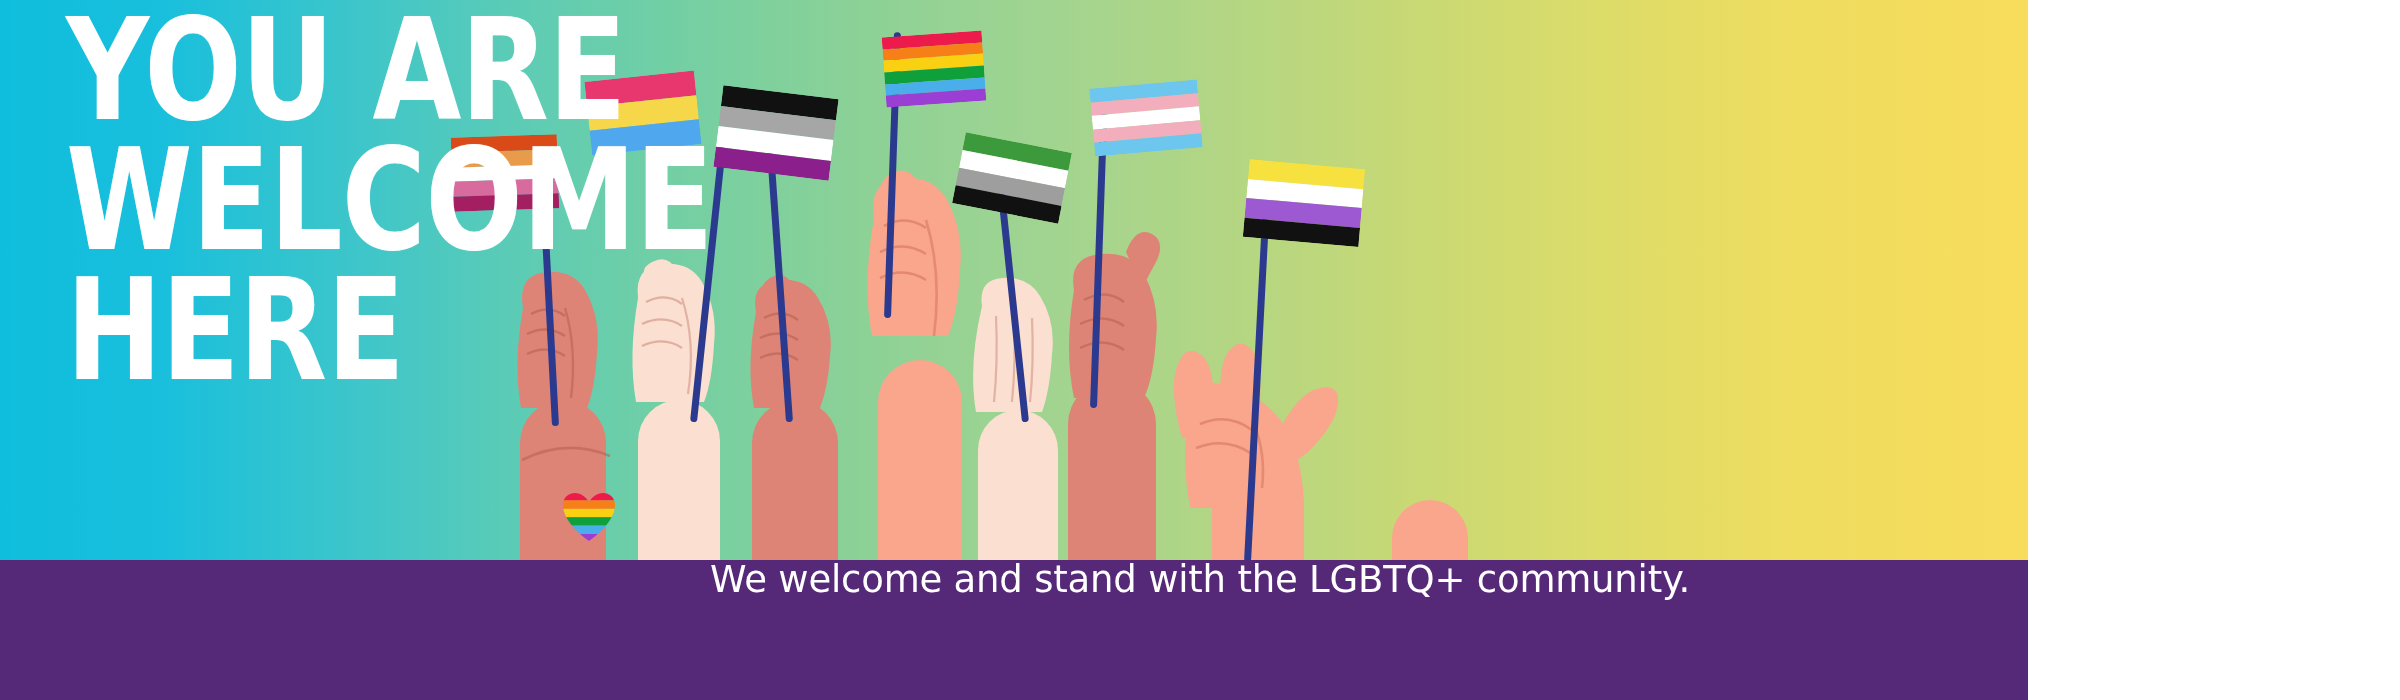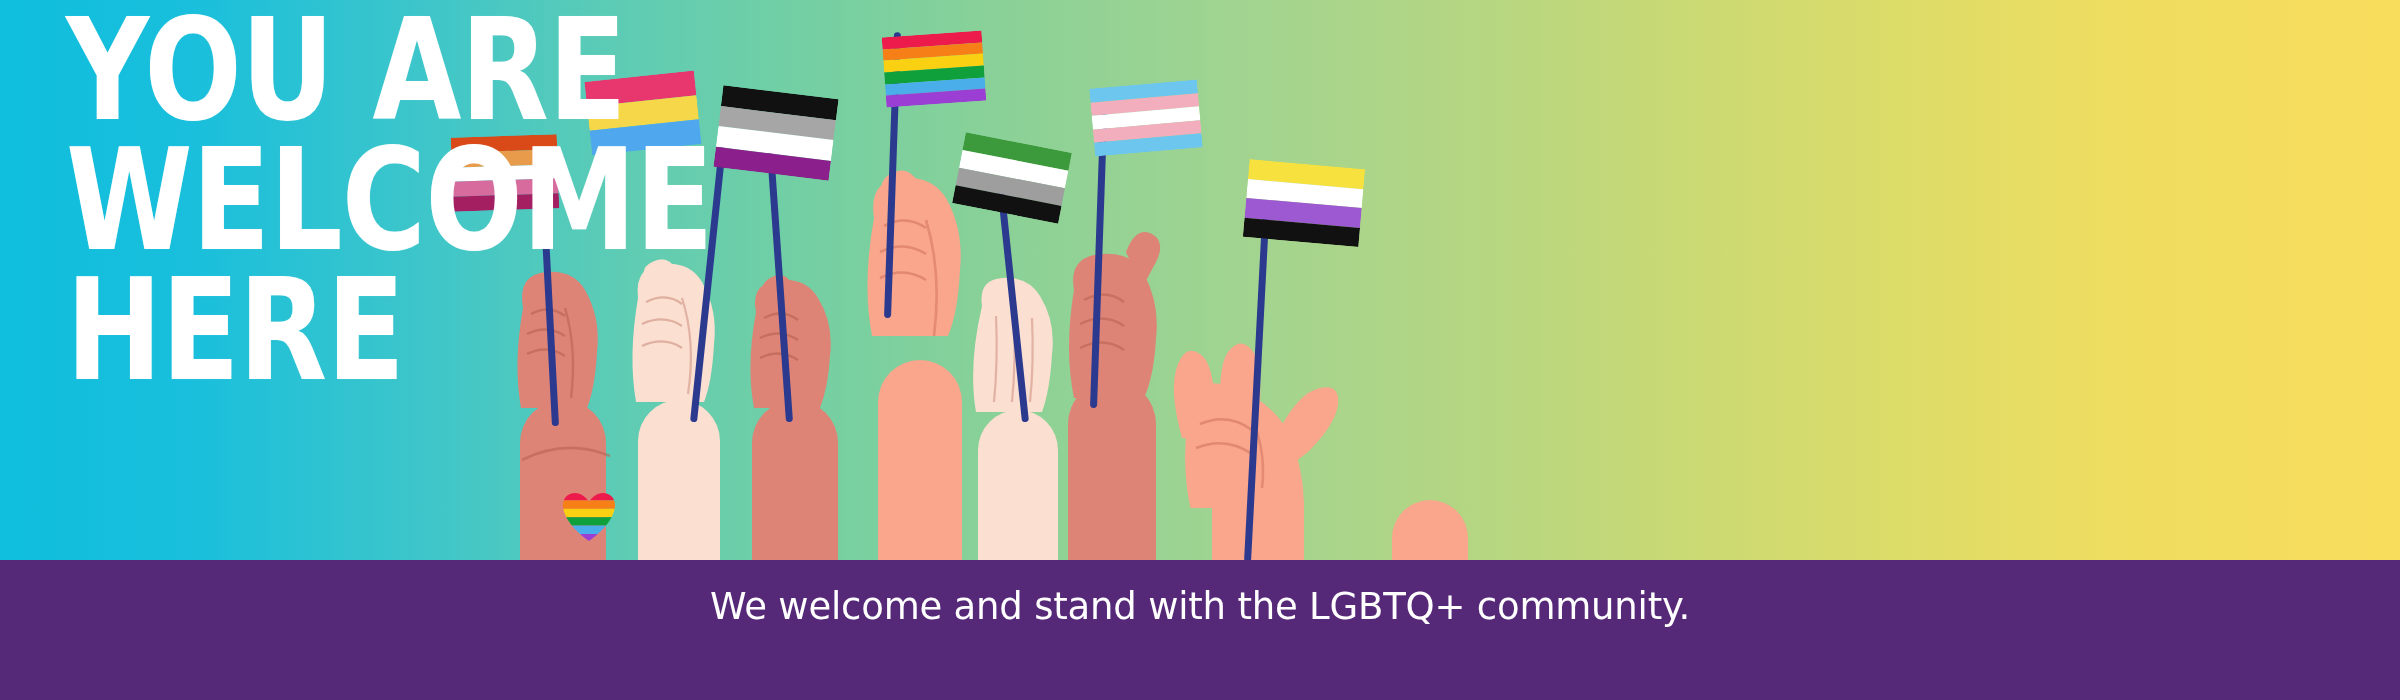--- a/index.html
+++ b/index.html
@@ -1,20 +1,20 @@
 <!DOCTYPE html>
 <html><head>
 <meta charset="utf-8">
 <title>You Are Welcome Here</title>
 <style>
   * { margin:0; padding:0; box-sizing:border-box; }
   html,body { width:2400px; height:700px; overflow:hidden; background:#fff; }
   body { font-family:"Liberation Sans", sans-serif; }
 
-  .banner { position:relative; width:2400px; height:700px; overflow:hidden; }
+  .banner { position:relative; width:2028px; height:700px; overflow:hidden; }
 
   
   .bg {
     position:absolute; inset:0;
     background:linear-gradient(90deg,
       #0FBEDD 0%, #19BFDC 8%,
       #3FC6C9 18%, #5ECCB4 26%,
       #72CFA4 33%, #8BD197 42%,
       #A2D490 52%, #B6D681 62%,
       #C9D974 70%, #DCDC69 79%,
@@ -103,21 +103,20 @@
     background:#562878;
     z-index:50;
     text-align:center;
     color:#FFFFFF;
   }
   .footer .f1 {
     font-family:"DejaVu Sans", sans-serif;
     font-size:37px;
     font-weight:400;
     letter-spacing:-.2px;
-    padding-top:27px;
     line-height:1.1;
   }
   .footer .f2 {
     font-family:"DejaVu Sans", sans-serif;
     font-size:29px;
     font-weight:400;
     letter-spacing:-.2px;
     padding-top:18px;
     line-height:1.1;
   }

